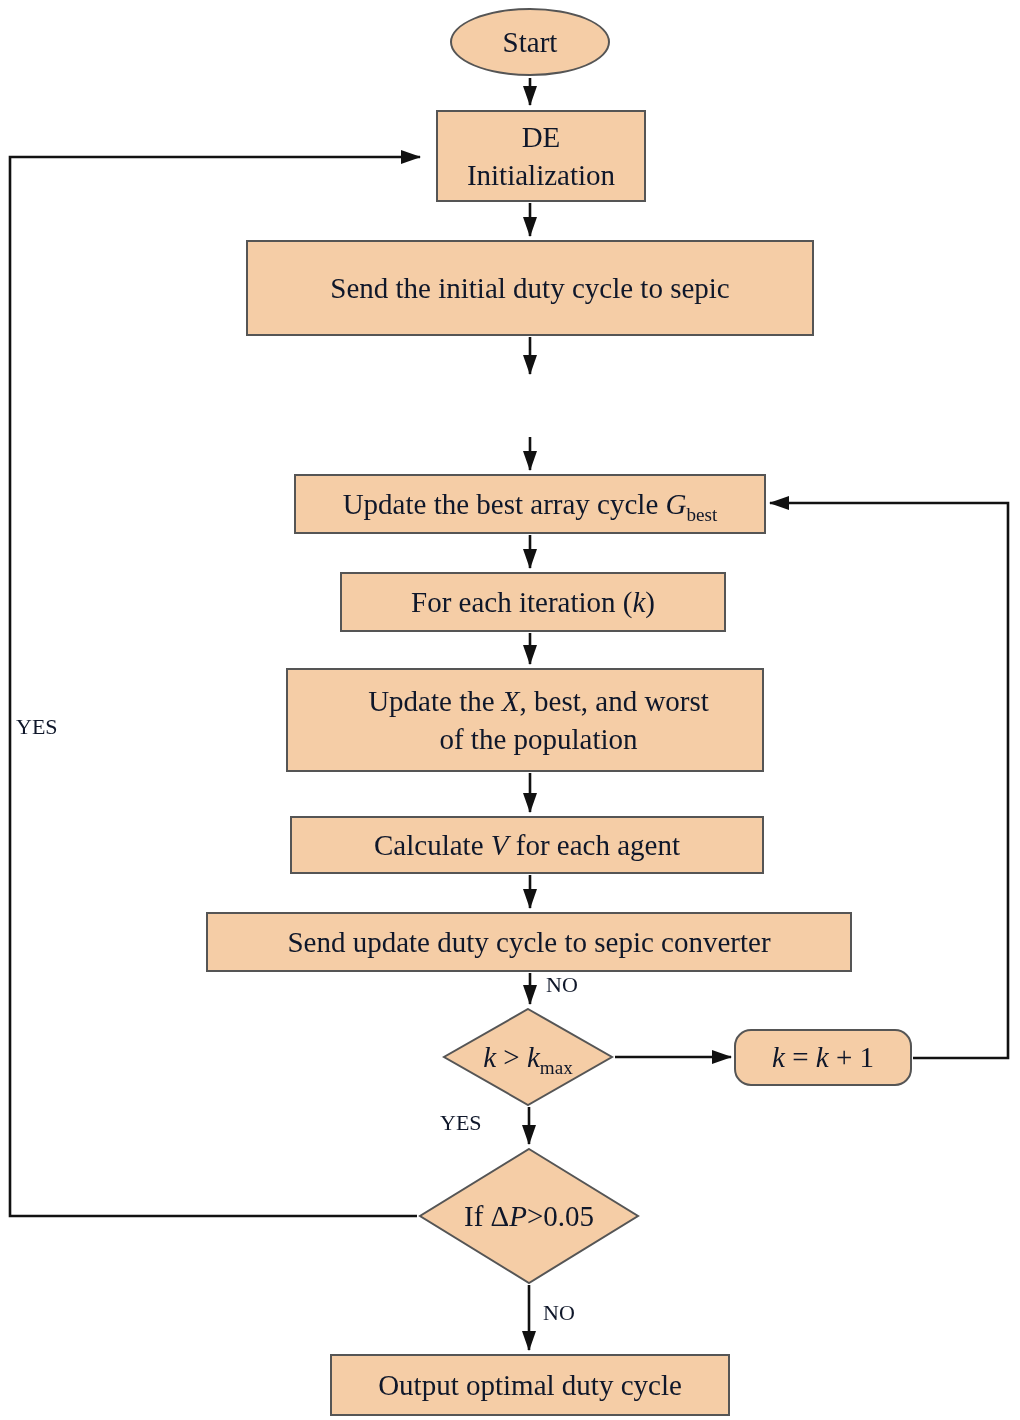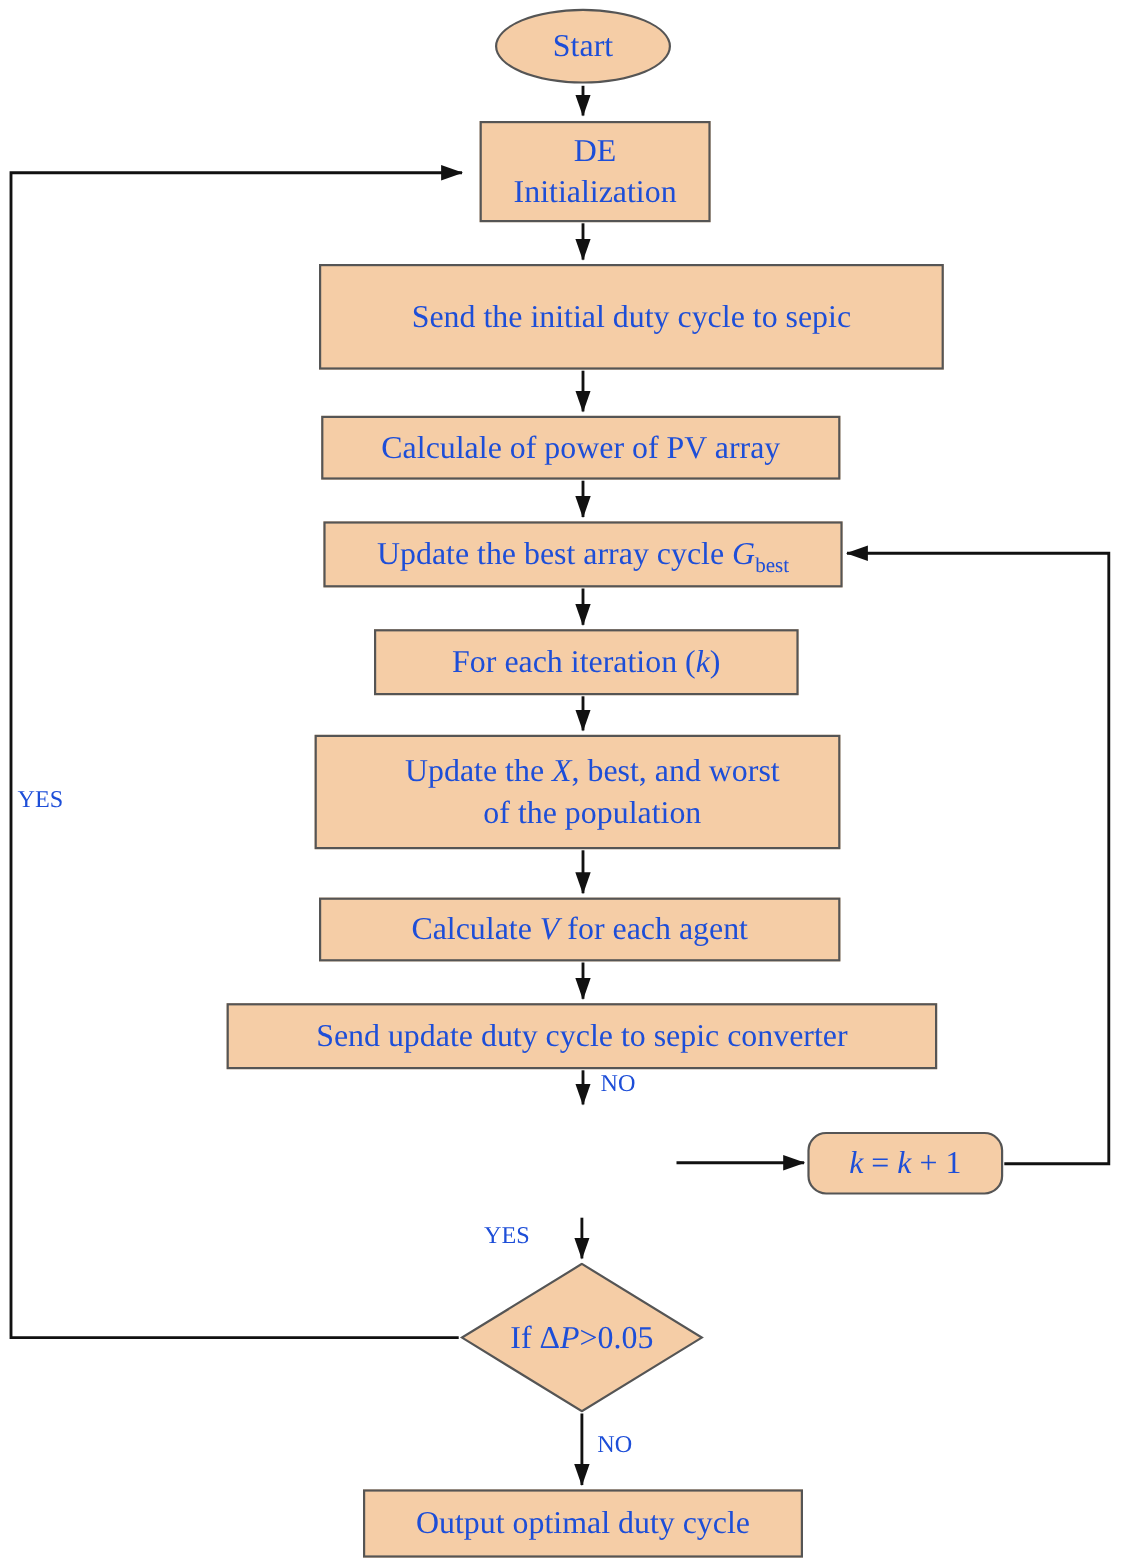--- a/index.html
+++ b/index.html
@@ -7,21 +7,21 @@
     --node-border: #555555;
     --line: #111111;
   }
   html, body { margin: 0; padding: 0; background: #ffffff; }
   .stage {
     position: relative;
     width: 1020px;
     height: 1420px;
     background: #ffffff;
     font-family: "Liberation Serif", "DejaVu Serif", serif;
-    color: #1d4ed8;
+    color: #0f172a;
     overflow: hidden;
   }
   .edges {
     position: absolute;
     left: 0; top: 0;
     width: 1020px; height: 1420px;
     z-index: 0;
   }
   .edges polyline {
     fill: none;
@@ -104,29 +104,26 @@
     <span>Start</span>
   </div>
 
   <div class="node box" style="left:424px; top:110px; width:210px; height:92px;margin-left:12px;">
     <span>
       <span style="display:block;">DE</span>
       <span style="display:block;">Initialization</span>
     </span>
   </div>
 
-  <div class="node box" style="left:246px; top:240px; width:568px; height:96px;margin-left:44px;">
+  <div class="node box" style="left:246px; top:240px; width:568px; height:96px;">
     <span>
       <span style="display:block;">Send the initial duty cycle to sepic</span>
     </span>
   </div>
 
-  <div class="node box" style="left:292px; top:378px; width:472px; height:58px;">
-    <span>Calculale of power of PV array</span>
-  </div>
 
   <div class="node box" style="left:294px; top:474px; width:472px; height:60px;">
     <span><span>Update the best array cycle </span><i>G</i><sub>best</sub></span>
   </div>
 
   <div class="node box" style="left:340px; top:572px; width:386px; height:60px;">
     <span><span>For each iteration (</span><i>k</i><span>)</span></span>
   </div>
 
   <div class="node box" style="left:286px; top:668px; width:478px; height:104px;padding-left:27px;">
@@ -137,20 +134,26 @@
   </div>
 
   <div class="node box" style="left:290px; top:816px; width:474px; height:58px;">
     <span><span>Calculate </span><i>V</i><span> for each agent</span></span>
   </div>
 
   <div class="node box" style="left:206px; top:912px; width:646px; height:60px;">
     <span>Send update duty cycle to sepic converter</span>
   </div>
 
+  <div class="node diamond" style="left:442px; top:1008px; width:172px; height:98px;">
+    <svg viewBox="0 0 172 98" preserveAspectRatio="none" aria-hidden="true">
+      <polygon points="86,1 170,49 86,97 2,49"></polygon>
+    </svg>
+    <span class="dtext"><i>k</i><span> &gt; </span><i>k</i><sub>max</sub></span>
+  </div>
 
   <div class="node box" style="left:734px; top:1029px; width:178px; height:57px;border-radius:17px;">
     <span><i>k</i><span> = </span><i>k</i><span> + 1</span></span>
   </div>
 
   <div class="node diamond" style="left:418px; top:1148px; width:222px; height:136px;">
     <svg viewBox="0 0 222 136" preserveAspectRatio="none" aria-hidden="true">
       <polygon points="111,1 220,68 111,135 2,68"></polygon>
     </svg>
     <span class="dtext"><span>If Δ</span><i>P</i><span>&gt;0.05</span></span>

